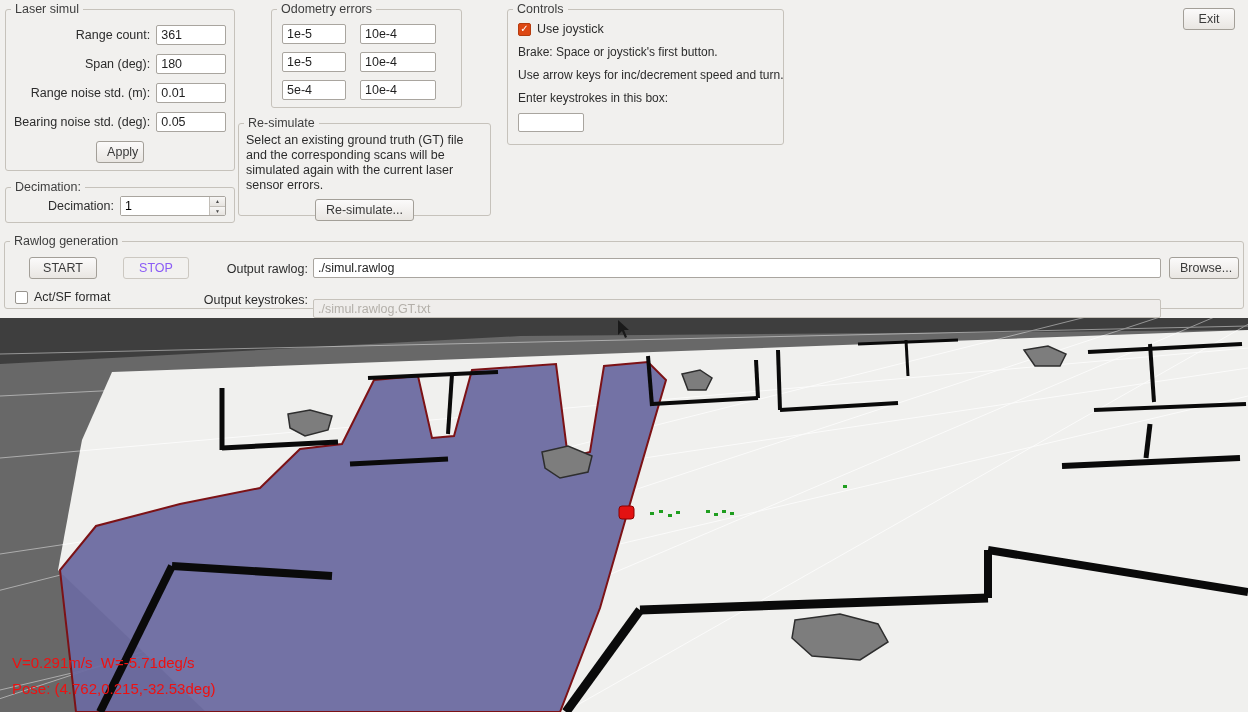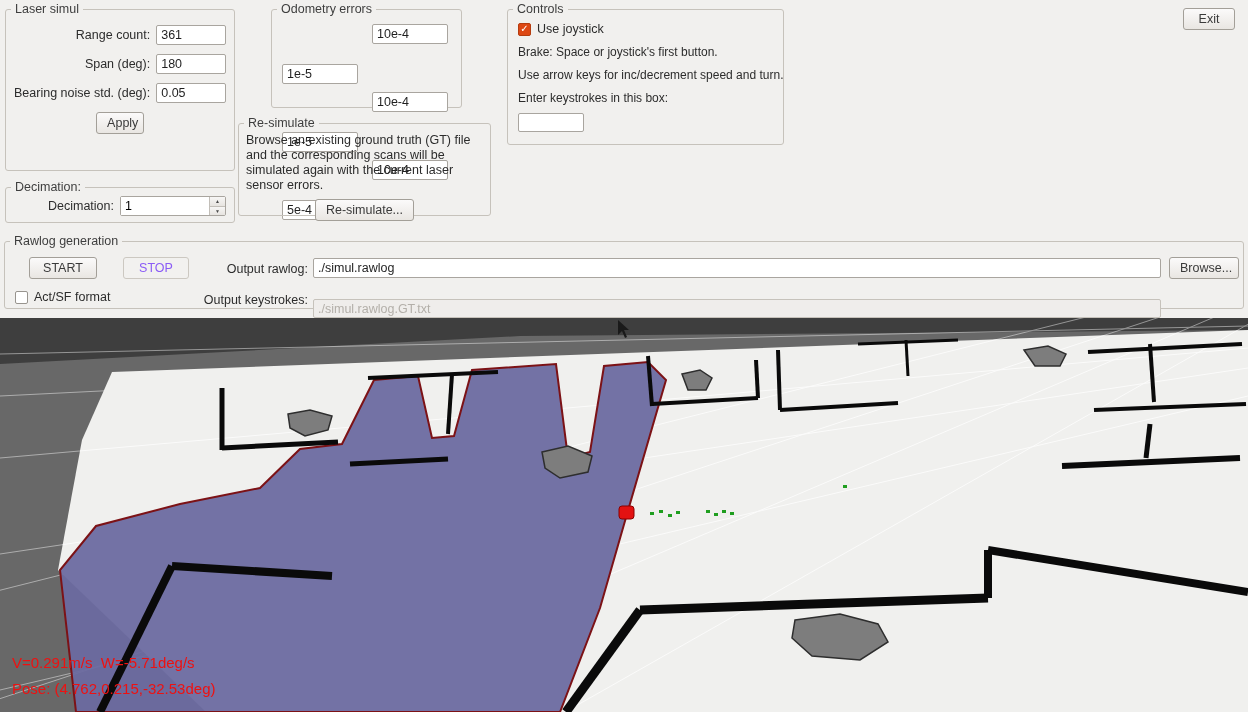--- a/index.html
+++ b/index.html
@@ -60,21 +60,21 @@
   #g-dec .row { display:flex; align-items:center; margin:2px 8px 0 42px; gap:6px; }
   .spinner { display:inline-flex; border:1px solid #a9a59f; border-radius:2px; background:#fff; height:20px; }
   .spinner input { border:none; width:88px; height:18px; padding:0 4px; font-family:"Liberation Sans",sans-serif; font-size:12.5px; outline:none; }
   .spinbtns { display:flex; flex-direction:column; width:16px; border-left:1px solid #c2beb8; }
   .spinbtns .sb { flex:1; display:flex; align-items:center; justify-content:center; font-size:5px; color:#4a4a4a; background:linear-gradient(#f7f6f5,#e7e4e0); }
   .spinbtns .sb:first-child { border-bottom:1px solid #c2beb8; }
 
   
   #g-odo { left:271px; top:2px; width:191px; height:106px; }
   #g-odo .orow { display:flex; gap:14px; margin:8px 10px 0 10px; }
-  #g-odo input.c1 { width:76px;margin-top:40px; }
+  #g-odo input.c1 { width:64px; }
   #g-odo input.c2 { width:76px; }
 
   
   #g-resim { left:238px; top:116px; width:253px; height:100px; }
   #g-resim .desc { margin:3px 7px 0 7px; line-height:15px; color:#2c2c2c; }
   #g-resim .btn-wrap { text-align:center; margin-top:6px; }
 
   
   #g-ctrl { left:507px; top:2px; width:272px; height:143px; }
   #g-ctrl .cbrow { display:flex; align-items:center; gap:6px; margin:6px 0 0 10px; }
@@ -112,20 +112,24 @@
 
     <fieldset class="group" id="g-laser">
       <legend>Laser simul</legend>
       <div class="frow">
         <label>Range count:</label>
         <input class="tb" value="361" style="">
       </div>
       <div class="frow">
         <label>Span (deg):</label>
         <input class="tb" value="180" style="">
+      </div>
+      <div class="frow">
+        <label>Range noise std. (m):</label>
+        <input class="tb" value="0.01" style="">
       </div>
       <div class="frow">
         <label>Bearing noise std. (deg):</label>
         <input class="tb" value="0.05" style="">
       </div>
       <div class="apply-wrap">
         <button class="btn">Apply</button>
       </div>
     </fieldset>
 
@@ -158,21 +162,21 @@
         <input class="tb c2" value="10e-4" style="">
       </div>
       <div class="orow">
         <input class="tb c1" value="5e-4" style="">
         <input class="tb c2" value="10e-4" style="">
       </div>
     </fieldset>
 
     <fieldset class="group" id="g-resim">
       <legend>Re-simulate</legend>
-      <div class="desc">Browse an existing ground truth (GT) file and the corresponding scans will be simulated again with the current laser sensor errors.</div>
+      <div class="desc">Select an existing ground truth (GT) file and the corresponding scans will be simulated again with the current laser sensor errors.</div>
       <div class="btn-wrap">
         <button class="btn">Re-simulate...</button>
       </div>
     </fieldset>
 
     <fieldset class="group" id="g-ctrl">
       <legend>Controls</legend>
       <div class="cbrow">
         <span class="cb checked">
             <span class="mark">✓</span>

